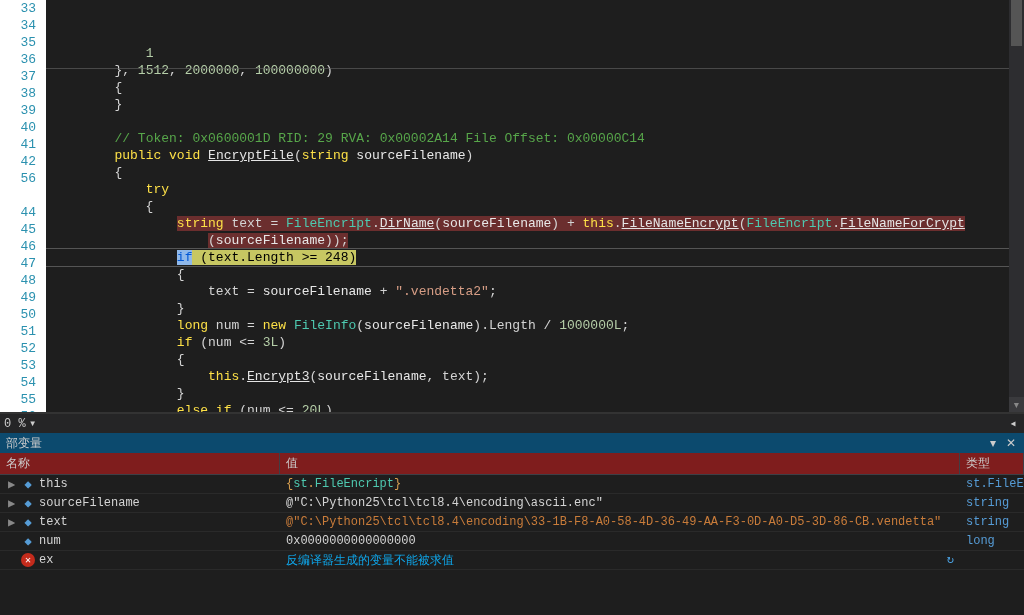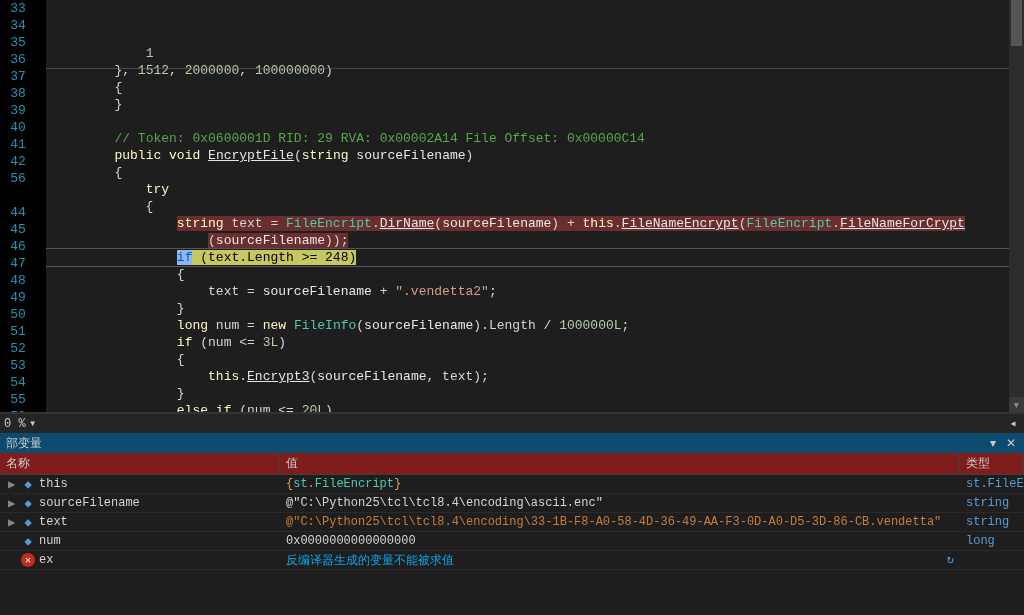--- a/index.html
+++ b/index.html
@@ -1,26 +1,26 @@
 <!DOCTYPE html>
 <html><head>
 <meta charset="utf-8">
 <style>
 * { margin:0; padding:0; box-sizing:border-box; }
 body { font-family: Consolas, "Courier New", monospace; font-size:13px; background:#1e1e1e; color:#d4d4d4; width:1024px; height:615px; overflow:hidden; position:relative; }
 .editor-container { display:flex; flex-direction:column; height:100%; }
 .code-pane { flex:1; display:flex; position:relative; overflow:hidden; border-bottom:1px solid #333; }
-.gutter { width:46px; background:#000000; text-align:center; padding-right:10px; color:#2b91af; user-select:none; }
+.gutter { width:46px; background:#ffffff; text-align:right; padding-right:10px; color:#2b91af; user-select:none; }
 .gutter .ln { height:17px; line-height:17px; }
 .code { flex:1; position:relative; white-space:pre; overflow:hidden; }
 .code .line { height:17px; line-height:17px; padding-left:6px; }
 .hl-red { background:#6b2e2e; }
 .hl-yellow { background:#c7c762; color:#000; }
 .current-line { outline:1px solid #555; }
-.kw { color:#fef9c3; }
+.kw { color:#fde047; }
 .str { color:#d69d85; }
 .num { color:#b5cea8; }
 .cmnt { color:#57a64a; }
 .type { color:#4ec9b0; }
 .method { color:#e5e5e5;text-decoration:underline; }
 .white { color:#e8e8e8; }
 .ruler-line { position:absolute; left:0; right:0; top:68px; height:1px; background:#666; opacity:0.6; }
 .zoom-bar { height:20px; background:#252526; display:flex; align-items:center; padding:0 4px; color:#ccc; font-size:12px; border-top:1px solid #333; }
 .zoom-bar .arrow { width:14px; text-align:center; cursor:pointer; }
 .locals-pane { height:182px; display:flex; flex-direction:column; background:#252526; }

